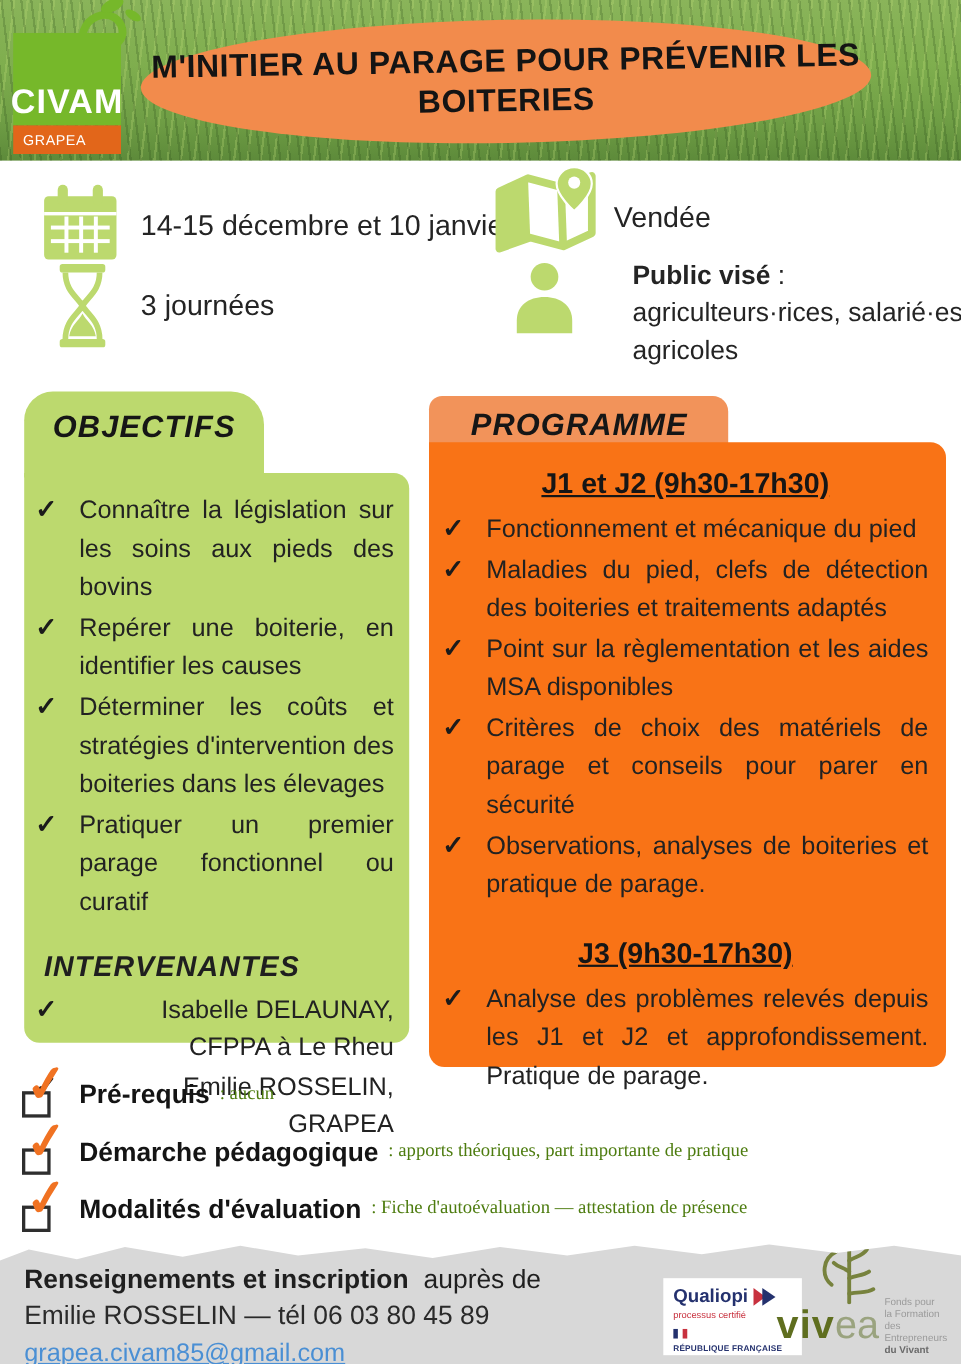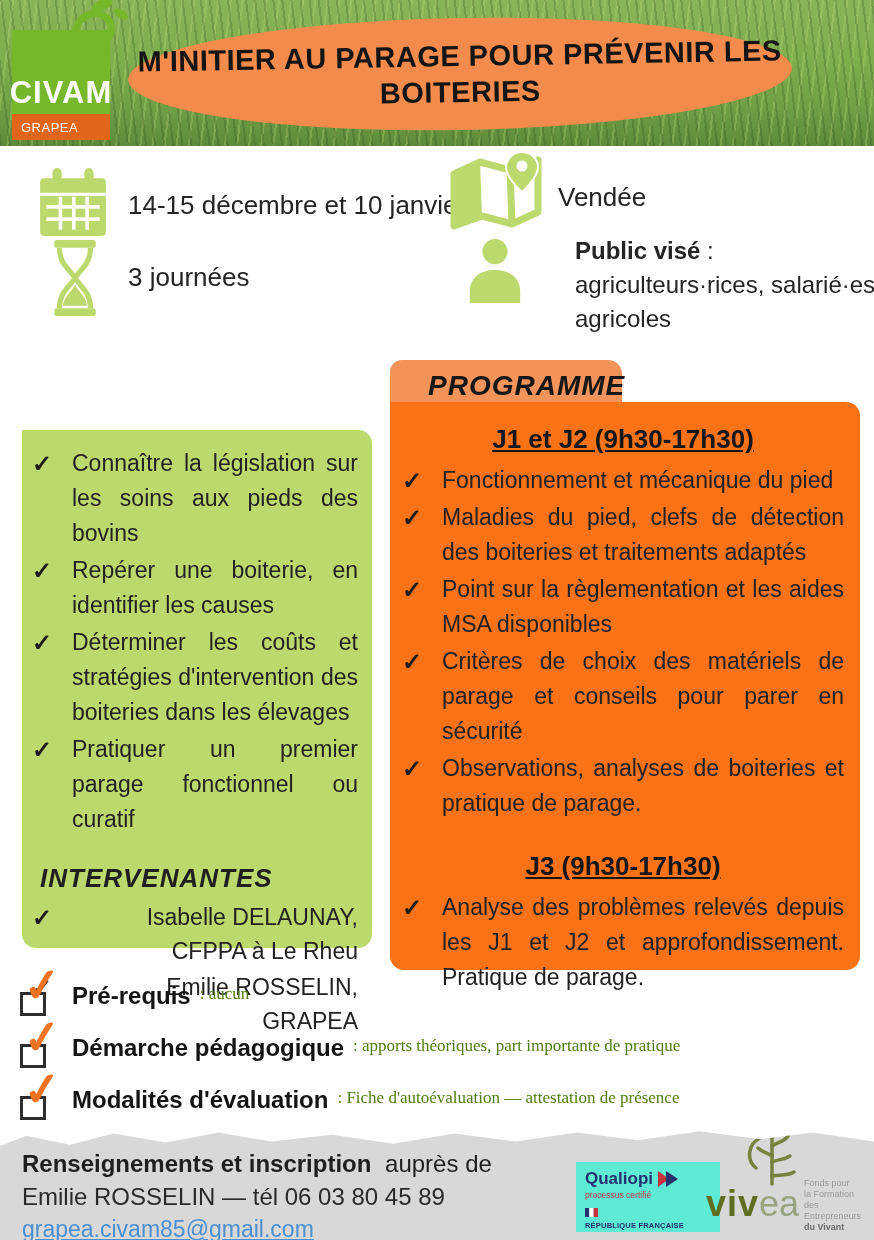--- a/index.html
+++ b/index.html
@@ -45,21 +45,21 @@
   
   .obj-tab {
     position:absolute; left:22px; top:356px; width:218px; height:78px;
     background:#bcd96e; border-radius:26px 30px 4px 0; padding:16px 0 0 26px;
   }
   .obj-body {
     position:absolute; left:22px; top:430px; width:350px; height:518px;
     background:#bcd96e; border-radius:0 14px 14px 14px; padding:16px 14px 10px 10px;
   }
   .prog-tab {
-    position:absolute; left:390px; top:360px; width:232px; height:46px;
+    position:absolute; left:390px; top:360px; width:272px; height:46px;
     background:#f2935a; border-radius:12px 14px 0 0; padding:10px 0 0 38px;
   }
   .prog-body {
     position:absolute; left:390px; top:402px; width:470px; height:568px;
     background:#f97316; border-radius:0 14px 14px 14px; padding:12px 16px 10px 12px;
   }
   .section-title { font-size:28px; font-weight:900; font-style:italic; letter-spacing:1px; color:#161616; }
 
   .check-list { list-style:none; }
   .check-list li { display:flex; align-items:flex-start; margin-bottom:2px; }
@@ -87,21 +87,21 @@
     position:absolute; left:0; top:1128px; width:874px; height:112px; background:#d8d8d8;
     clip-path:polygon(0 16%, 3% 7%, 8% 15%, 13% 5%, 19% 13%, 25% 4%, 31% 12%, 38% 6%, 45% 14%, 52% 5%, 59% 12%, 66% 4%, 73% 11%, 80% 3%, 87% 10%, 93% 4%, 100% 12%, 100% 100%, 0 100%);
   }
   .f-text { position:absolute; left:22px; top:22px; }
   .f-line1 { font-size:24px; }
   .f-line1 .rest { margin-left:7px; font-weight:400; }
   .f-line2 { font-size:24px; margin-top:5px; color:#2a2a2a; }
   .f-email { display:inline-block; font-size:23px; margin-top:5px; color:#4a8fd4; text-decoration:underline; }
 
   .qualiopi {
-    position:absolute; left:576px; top:34px; width:144px; height:70px; background:#5eead4;
+    position:absolute; left:603px; top:34px; width:126px; height:70px; background:#ffffff;
     padding:7px 8px 5px 9px;
   }
   .q-top { display:flex; align-items:center; gap:3px; }
   .q-name { font-size:17px; font-weight:800; color:#24316e; }
   .q-sub { font-size:8.5px; color:#c8313e; margin-top:1px; }
   .q-rep { display:flex; align-items:flex-start; gap:4px; margin-top:8px;flex-direction:column; }
   .q-rep-text { font-size:7.5px; font-weight:700; color:#24316e; letter-spacing:.2px; }
 
   .vivea { position:absolute; left:706px; top:6px; width:168px; height:104px; }
   .v-sprig { position:absolute; left:36px; top:-2px; }
@@ -172,20 +172,23 @@
 
   <svg class="icon-abs" style="left:464px; top:236px;" width="62" height="68" viewBox="0 0 64 68">
     <circle cx="32" cy="15" r="13" fill="#bcd96e"></circle>
     <path d="M6 68 L6 56 C6 42 17 34 32 34 C47 34 58 42 58 56 L58 68 Z" fill="#bcd96e"></path>
   </svg>
   <div class="info-text audience" style="left:558px; top:234px;">
     <span class="bold-label">Public visé</span>
     <span>: agriculteurs·rices, salarié·es agricoles</span>
   </div>
 
+  <div class="obj-tab">
+    <div class="section-title">OBJECTIFS</div>
+  </div>
   <div class="obj-body">
     <ul class="check-list">
 
         <li>
           <span class="chk">✓</span>
           <span class="li-text">Connaître la législation sur les soins aux pieds des bovins</span>
         </li>
 
         <li>
           <span class="chk">✓</span>

